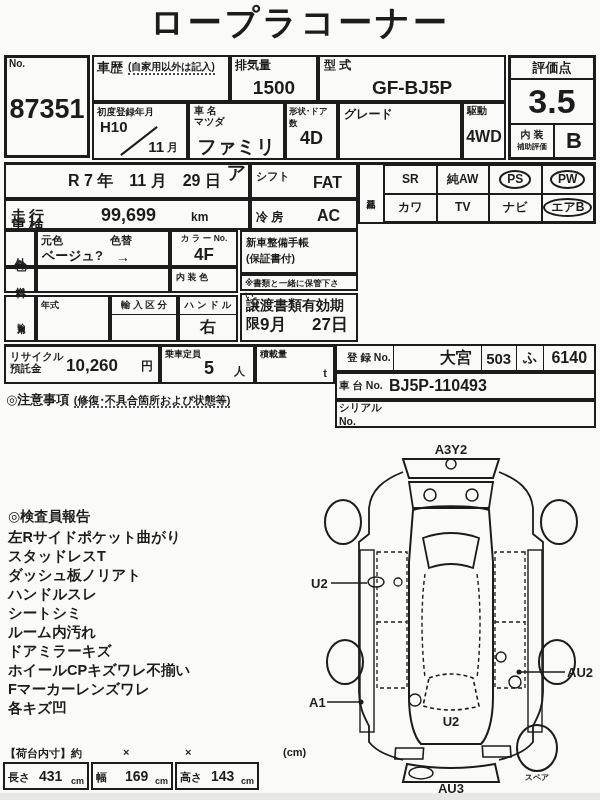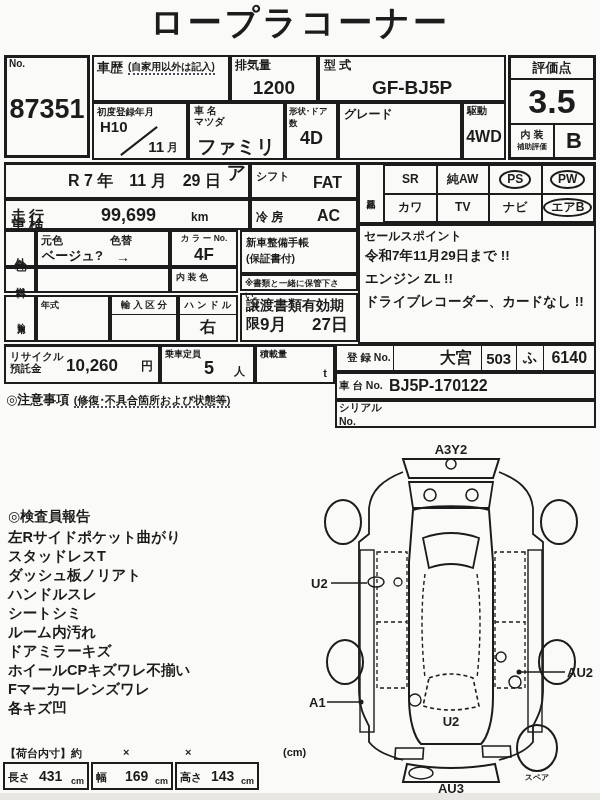--- a/index.html
+++ b/index.html
@@ -35,21 +35,21 @@
     <span class="abs lbl" style="left:2px;top:1px;">No.</span>
     <div class="abs" style="left:0;top:36px;width:100%;text-align:center;font-size:27px;">87351</div>
   </div>
 
   <div class="cell" style="left:92px;top:55px;width:138px;height:47px;">
     <span class="abs" style="left:3px;top:2px;font-size:13px;">車歴</span>
     <span class="abs lbl dotted" style="left:34px;top:5px;">(自家用以外は記入)</span>
   </div>
   <div class="cell" style="left:230px;top:55px;width:88px;height:47px;">
     <span class="abs lbl" style="left:3px;top:2px;font-size:12px;">排気量</span>
-    <div class="abs" style="left:0;top:20px;width:100%;text-align:center;font-size:19px;">1200</div>
+    <div class="abs" style="left:0;top:20px;width:100%;text-align:center;font-size:19px;">1500</div>
   </div>
   <div class="cell" style="left:318px;top:55px;width:188px;height:47px;">
     <span class="abs lbl" style="left:4px;top:2px;font-size:12px;">型 式</span>
     <div class="abs" style="left:0;top:20px;width:100%;text-align:center;font-size:19px;">GF-BJ5P</div>
   </div>
 
   <div class="cell" style="left:92px;top:102px;width:96px;height:58px;">
     <span class="abs" style="left:3px;top:2px;font-size:9.5px;">初度登録年月</span>
     <span class="abs" style="left:6px;top:14px;font-size:15px;">H10</span>
     <div class="slash" style="left:22px;top:36px;"></div>
@@ -123,26 +123,20 @@
         <span class="eval" data-circled="false">TV</span>
       </div>
     <div class="ctr" style="border:1px solid var(--ink);font-size:12px;">
         <span class="eval" data-circled="false">ナビ</span>
       </div>
     <div class="ctr" style="border:1px solid var(--ink);font-size:12px;">
         <span class="eval" data-circled="true">エアB</span>
       </div>
   </div>
 
-  <div class="cell" style="left:358px;top:224px;width:238px;height:120px;">
-    <div style="font-size:12px;margin:2px 0 0 4px;">セールスポイント</div>
-    <div style="font-size:13.5px;margin:2px 0 0 5px;">令和7年11月29日まで !!</div>
-    <div style="font-size:13.5px;margin:5px 0 0 5px;">エンジン ZL  !!</div>
-    <div style="font-size:13.5px;margin:5px 0 0 5px;">ドライブレコーダー、カードなし !!</div>
-  </div>
 
   <div class="cell vlabel" style="left:4px;top:230px;width:32px;height:37px;font-size:12px;">外色</div>
   <div class="cell" style="left:36px;top:230px;width:134px;height:37px;">
     <span class="abs" style="left:3px;top:1px;font-size:11px;">元色</span>
     <span class="abs" style="left:72px;top:1px;font-size:11px;">色替</span>
     <span class="abs" style="left:4px;top:15px;font-size:13px;">ベージュ?</span>
     <span class="abs" style="left:78px;top:17px;font-size:14px;">→</span>
   </div>
   <div class="cell" style="left:170px;top:230px;width:68px;height:37px;">
     <div style="font-size:8.5px;text-align:center;margin-top:1px;">カ ラ ー No.</div>
@@ -204,21 +198,21 @@
 
   <div class="cell" style="left:335px;top:344px;width:261px;height:28px;display:flex;align-items:center;">
     <span style="font-size:10.5px;width:46px;padding-left:10px;">登  録 No.</span>
     <span class="ctr" style="flex:1.3;font-size:16px;border-left:1.5px solid var(--ink);height:100%;padding-left:37px;">大宮</span>
     <span class="ctr" style="flex:0.9;font-size:15px;border-left:1.5px solid var(--ink);height:100%;">503</span>
     <span class="ctr" style="flex:0.7;font-size:14px;border-left:1.5px solid var(--ink);height:100%;">ふ</span>
     <span class="ctr" style="flex:1.3;font-size:16px;border-left:1.5px solid var(--ink);height:100%;">6140</span>
   </div>
   <div class="cell" style="left:335px;top:372px;width:261px;height:28px;display:flex;align-items:center;">
     <span style="font-size:10.5px;width:46px;padding-left:2px;">車  台 No.</span>
-    <span style="font-size:16px;padding-left:4px;">BJ5P-170122</span>
+    <span style="font-size:16px;padding-left:4px;">BJ5P-110493</span>
   </div>
   <div class="cell" style="left:335px;top:400px;width:261px;height:28px;display:flex;align-items:center;">
     <span style="font-size:10.5px;width:52px;padding-left:2px;">シリアル No.</span>
     <span style="font-size:14px;"></span>
   </div>
 
   <div class="abs" style="left:8px;top:508px;font-size:14px;">◎検査員報告</div>
   <div class="abs" style="left:8px;top:528px;font-size:14.5px;line-height:19px;">
     <div>左Rサイドポケット曲がり</div>
     <div>スタッドレスT</div>

